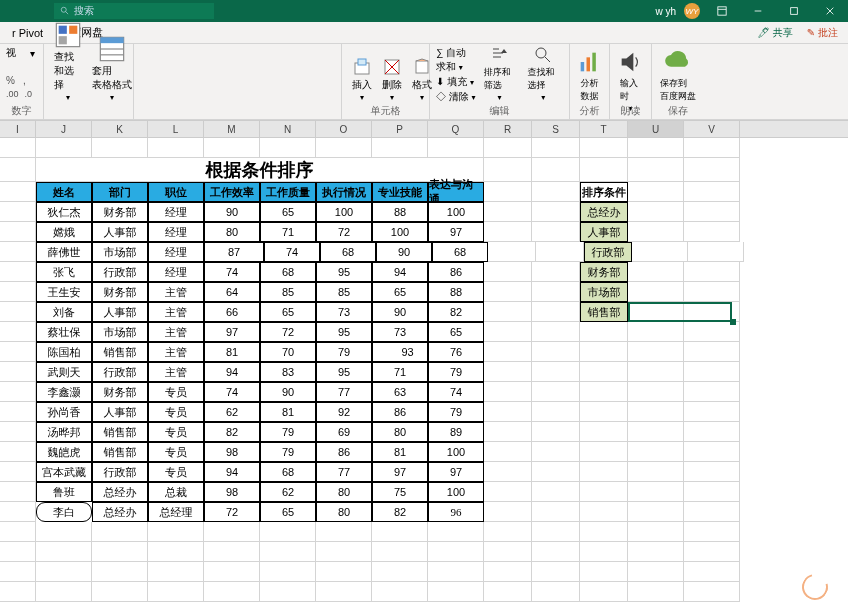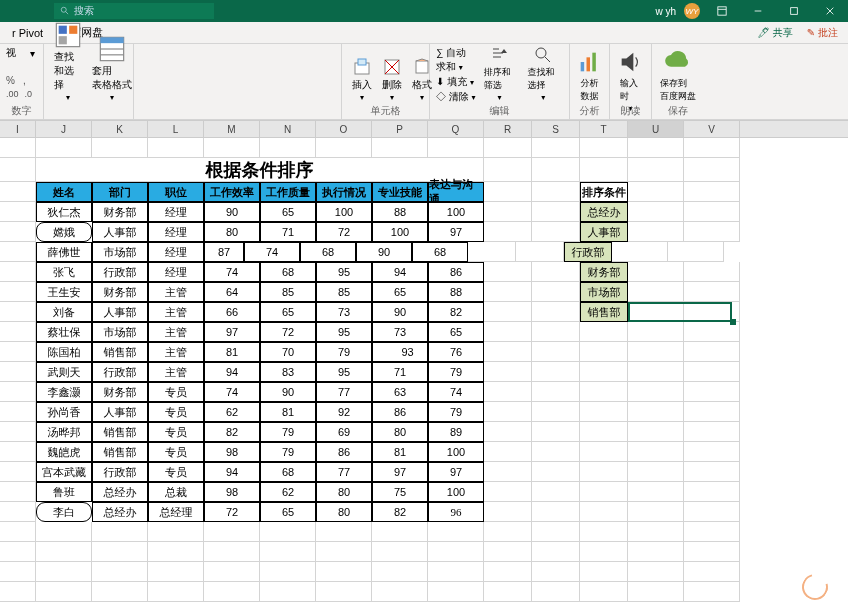--- a/index.html
+++ b/index.html
@@ -338,40 +338,40 @@
         <div class="cell tbd" style="width: 56px;">88</div>
         <div class="cell tbd" style="width: 56px;">100</div>
         <div class="cell" style="width: 48px;"></div>
         <div class="cell" style="width: 48px;"></div>
         <div class="cell side-bd" style="width: 48px;">总经办</div>
         <div class="cell" style="width: 56px;"></div>
         <div class="cell" style="width: 56px;"></div>
       </div>
       <div class="row">
         <div class="cell" style="width: 36px;"></div>
-        <div class="cell tbd" style="width: 56px; border-radius: 8px;">嫦娥</div>
+        <div class="cell tbd" style="width: 56px;">嫦娥</div>
         <div class="cell tbd" style="width: 56px;">人事部</div>
         <div class="cell tbd" style="width: 56px;">经理</div>
         <div class="cell tbd" style="width: 56px;">80</div>
         <div class="cell tbd" style="width: 56px;">71</div>
         <div class="cell tbd" style="width: 56px;">72</div>
         <div class="cell tbd" style="width: 56px;">100</div>
         <div class="cell tbd" style="width: 56px;">97</div>
         <div class="cell" style="width: 48px;"></div>
         <div class="cell" style="width: 48px;"></div>
         <div class="cell side-bd" style="width: 48px;">人事部</div>
         <div class="cell" style="width: 56px;"></div>
         <div class="cell" style="width: 56px;"></div>
       </div>
       <div class="row">
         <div class="cell" style="width: 36px;"></div>
         <div class="cell tbd" style="width: 56px;">薛佛世</div>
         <div class="cell tbd" style="width: 56px;">市场部</div>
         <div class="cell tbd" style="width: 56px;">经理</div>
-        <div class="cell tbd" style="width: 40px;">87</div>
+        <div class="cell tbd" style="width: 60px;">87</div>
         <div class="cell tbd" style="width: 56px;">74</div>
         <div class="cell tbd" style="width: 56px;">68</div>
         <div class="cell tbd" style="width: 56px;">90</div>
         <div class="cell tbd" style="width: 56px;">68</div>
         <div class="cell" style="width: 48px;"></div>
         <div class="cell" style="width: 48px;"></div>
         <div class="cell side-bd" style="width: 48px;">行政部</div>
         <div class="cell" style="width: 56px;"></div>
         <div class="cell" style="width: 56px;"></div>
       </div>

